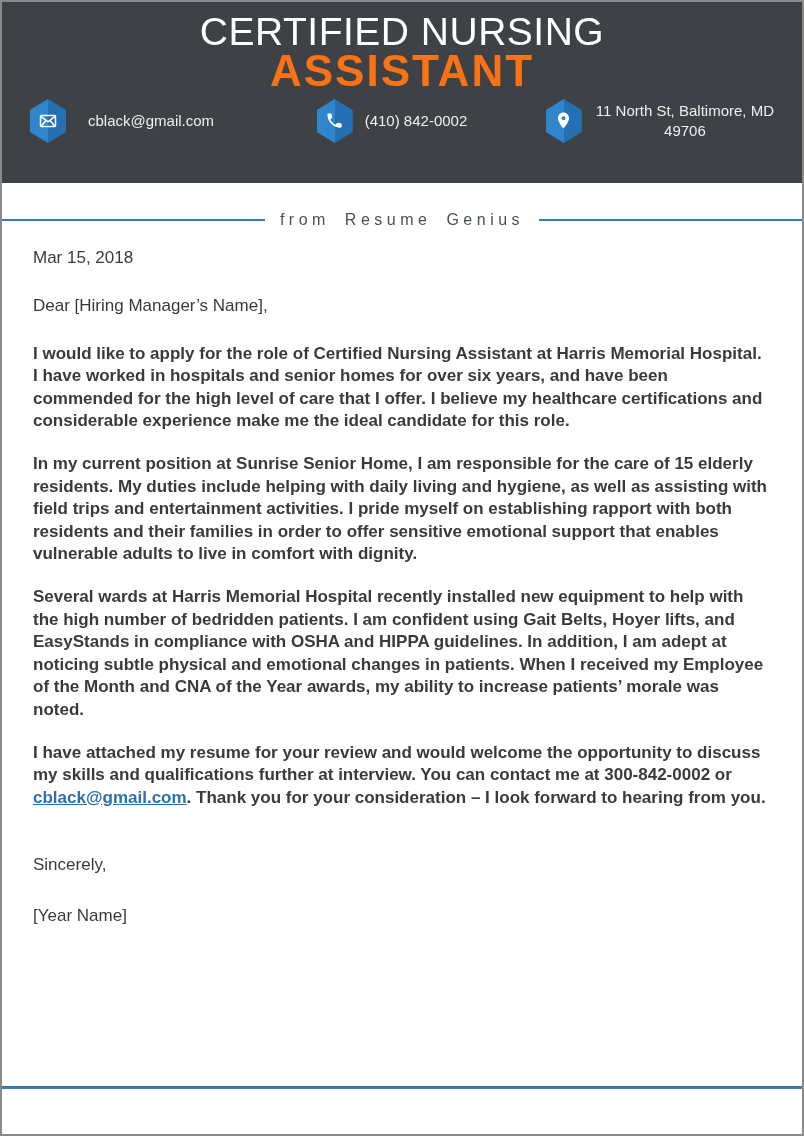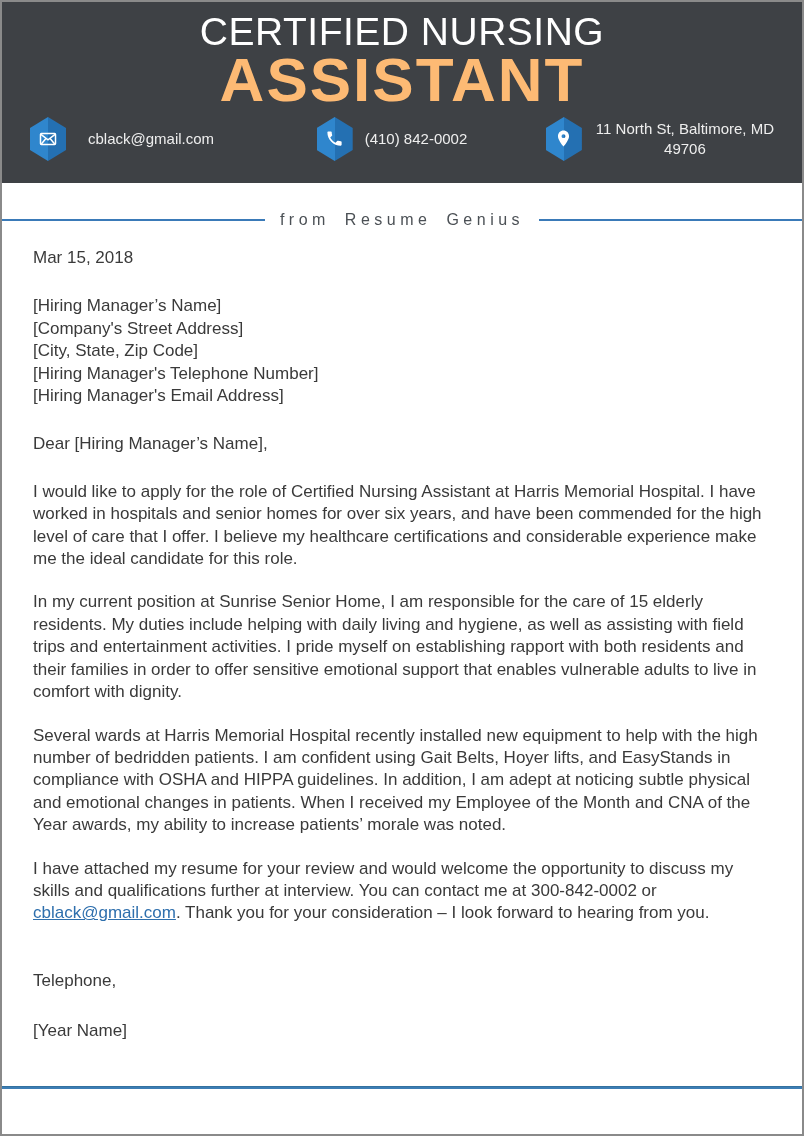--- a/index.html
+++ b/index.html
@@ -22,22 +22,22 @@
     padding-top: 10px;
   }
   .title-1 {
     color: #ffffff;
     font-size: 39px;
     font-weight: normal;
     letter-spacing: 0.5px;
     line-height: 1.05;
   }
   .title-2 {
-    color: #fdba74;
-    font-size: 62px;
+    color: #f97316;
+    font-size: 44px;
     font-weight: bold;
     letter-spacing: 2px;
     line-height: 1.0;
     margin-top: -4px;
   }
   .contact-row {
     display: flex;
     align-items: center;
     justify-content: space-between;
     padding: 0 28px;
@@ -84,21 +84,21 @@
   
   .letter {
     padding: 0 31px;
     margin-top: 16px;
     font-size: 17px;
     line-height: 22.4px;
   }
   .date { margin-bottom: 26px; }
   .recipient-block { margin-bottom: 26px; }
   .salutation { margin-bottom: 25px; }
-  .para { margin-bottom: 21px; }
+  .para { margin-bottom: 21px; font-weight: bold; }
   .closing-para { margin-bottom: 45px; }
   .signoff { margin-bottom: 28px; }
   .email-link { color: #2e6fad; text-decoration: underline; cursor: pointer; }
 
   
   .footer-rule {
     position: absolute;
     left: 0; right: 0;
     bottom: 45px;
     height: 3px;
@@ -153,34 +153,27 @@
 <div class="divider">
   <span class="rule"></span>
   <span class="label">from Resume Genius</span>
   <span class="rule"></span>
 </div>
 
 <div class="letter">
 
   <div class="date">Mar 15, 2018</div>
 
-  <div class="recipient-block">
-    <div>[Hiring Manager’s Name]</div>
-    <div>[Company's Street Address]</div>
-    <div>[City, State, Zip Code]</div>
-    <div>[Hiring Manager's Telephone Number]</div>
-    <div>[Hiring Manager's Email Address]</div>
-  </div>
 
   <div class="salutation">Dear [Hiring Manager’s Name],</div>
 
   <p class="para">I would like to apply for the role of Certified Nursing Assistant at Harris Memorial Hospital. I have worked in hospitals and senior homes for over six years, and have been commended for the high level of care that I offer. I believe my healthcare certifications and considerable experience make me the ideal candidate for this role.</p>
   <p class="para">In my current position at Sunrise Senior Home, I am responsible for the care of 15 elderly residents. My duties include helping with daily living and hygiene, as well as assisting with field trips and entertainment activities. I pride myself on establishing rapport with both residents and their families in order to offer sensitive emotional support that enables vulnerable adults to live in comfort with dignity.</p>
   <p class="para">Several wards at Harris Memorial Hospital recently installed new equipment to help with the high number of bedridden patients. I am confident using Gait Belts, Hoyer lifts, and EasyStands in compliance with OSHA and HIPPA guidelines. In addition, I am adept at noticing subtle physical and emotional changes in patients. When I received my Employee of the Month and CNA of the Year awards, my ability to increase patients’ morale was noted.</p>
 
   <p class="para closing-para"><span>I have attached my resume for your review and would welcome the opportunity to discuss my skills and qualifications further at interview. You can contact me at 300-842-0002 or </span><a class="email-link">cblack@gmail.com</a><span>. Thank you for your consideration – I look forward to hearing from you.</span></p>
 
-  <div class="signoff">Telephone,</div>
+  <div class="signoff">Sincerely,</div>
   <div class="signature">[Year Name]</div>
 
 </div>
 
 <div class="footer-rule"></div>
 
 </body></html>

